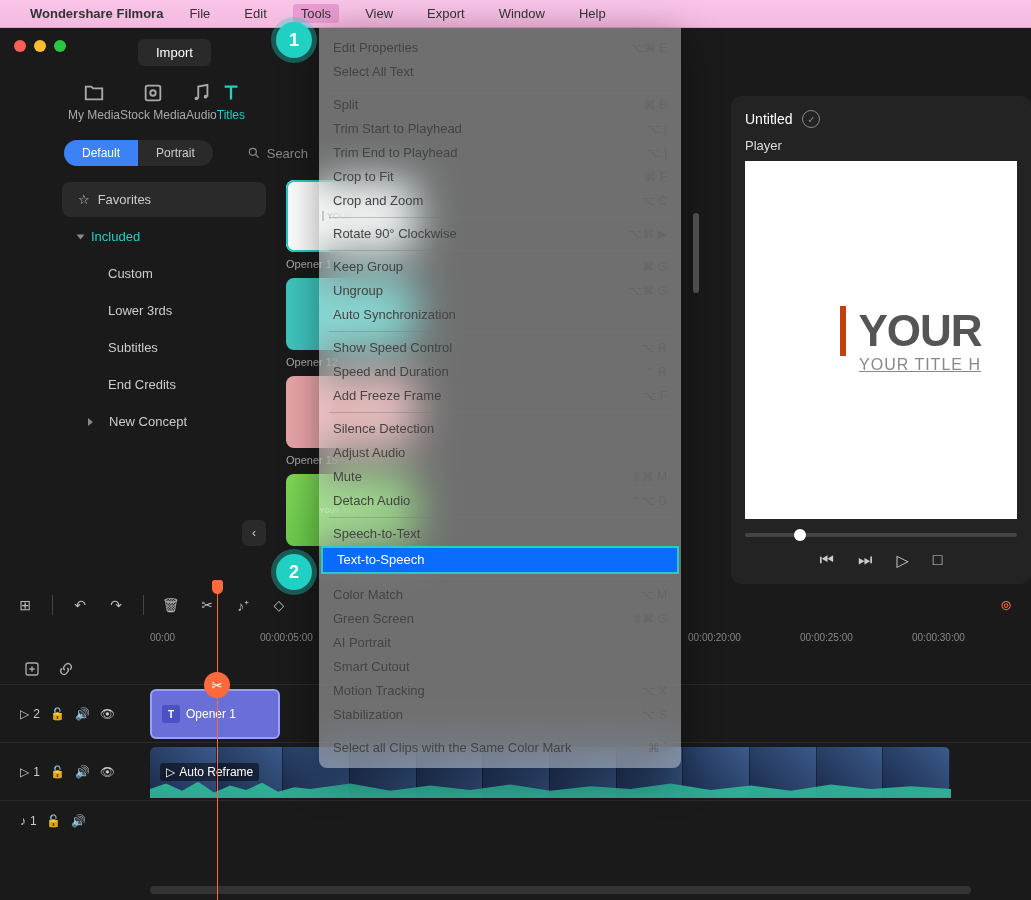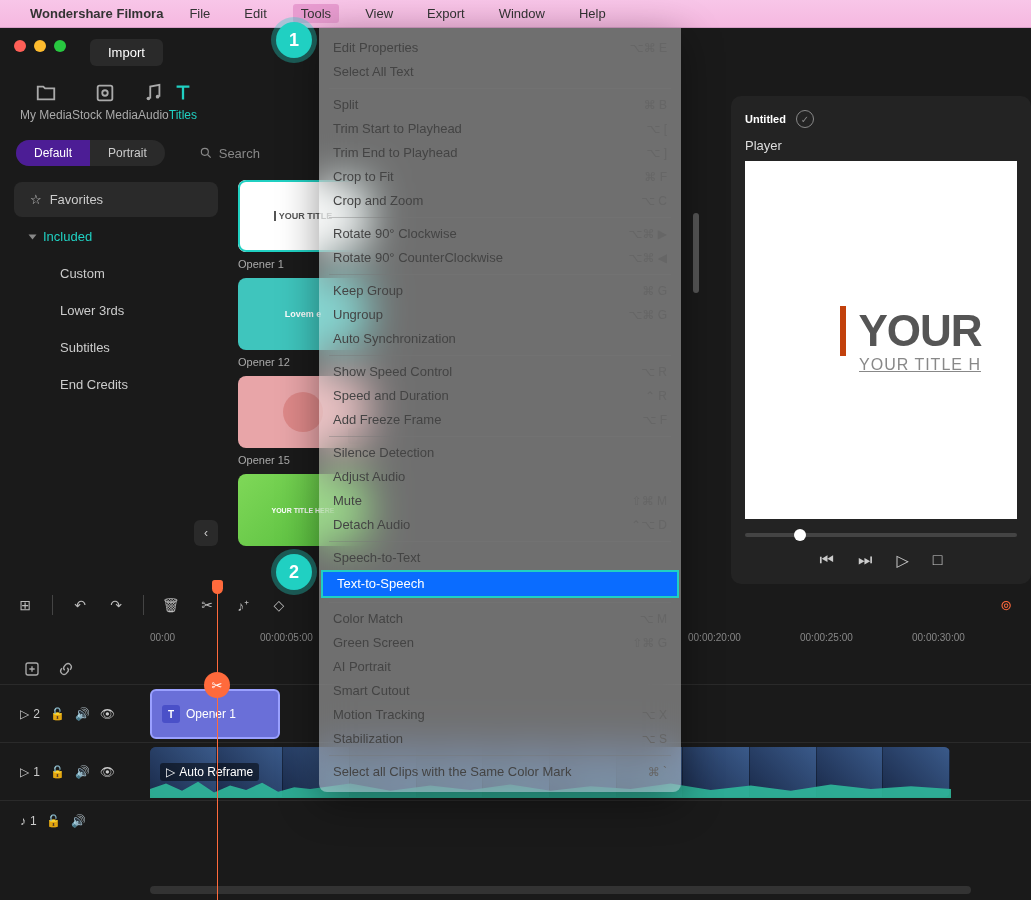--- a/index.html
+++ b/index.html
@@ -6,41 +6,41 @@
 body { width: 1031px; height: 900px; background: #1a1a1a; overflow: hidden; position: relative; }
 
 
 .menubar { height: 28px; background: linear-gradient(180deg, #f8c6e8 0%, #f5b8e0 100%); display: flex; align-items: center; padding: 0 12px; gap: 18px; font-size: 13px; color: #333; border-bottom: 1px solid #d89ec8; }
 .menubar .apple { font-size: 14px; }
 .menubar .appname { font-weight: 600; }
 .menubar .mitem { cursor: default; padding: 2px 8px; }
 .menubar .mitem.active { background: #e89cd0; border-radius: 3px; }
 
 
-.window { position: absolute; top: 28px; left: 0; right: 0; bottom: 0; background: #1a1a1a; }
+.window { position: absolute; top: 28px; left: 0; right: 0; bottom: 0; background: #1a1a1a; padding-left: 48px; }
 .traffic { position: absolute; top: 12px; left: 14px; display: flex; gap: 8px; }
 .traffic span { width: 12px; height: 12px; border-radius: 50%; display: block; }
 .tl-close { background: #ff5f57; }
 .tl-min { background: #febc2e; }
 .tl-max { background: #28c840; }
 
 .topbar { height: 48px; display: flex; align-items: center; padding-left: 90px; }
 .import-btn { background: #2a2a2a; color: #fff; border: none; padding: 6px 18px; border-radius: 6px; font-size: 13px; }
 
 
 .tabs { display: flex; padding: 6px 20px 10px 20px; align-items: flex-end; }
 .tab { display: flex; flex-direction: column; align-items: center; gap: 4px; color: #aaa; font-size: 12px; cursor: default; }
 .tab svg { width: 22px; height: 22px; }
 .tab.active { color: #20d0c2; }
 
 
 .subhead { display: flex; align-items: center; padding: 8px 16px; gap: 14px; }
 .pill-toggle { display: flex; background: #2a2a2a; border-radius: 16px; overflow: hidden; font-size: 12px; }
 .pill-toggle span { padding: 6px 18px; color: #ccc; }
-.pill-toggle .on { background: #4c1d95; color: #fff; }
+.pill-toggle .on { background: #3b82f6; color: #fff; }
 .searchwrap { margin-left: 20px; color: #888; font-size: 13px; display: flex; align-items: flex-start; gap: 6px; }
 .dots-right { margin-left: auto; margin-right: 14px; color: #888; font-size: 16px; letter-spacing: 2px; }
 
 
 .main { display: flex; height: 380px; }
 .sidebar { width: 228px; padding: 8px 10px 8px 14px; font-size: 13px; color: #ccc; display: flex; flex-direction: column; gap: 2px; }
 .side-item { padding: 10px 16px; border-radius: 8px; display: flex; align-items: center; gap: 8px; }
 .side-item.fav { background: #2a2a2a; }
 .side-item.inc { color: #20d0c2; }
 .side-item.sub { padding-left: 46px; }
@@ -56,21 +56,21 @@
 .thumb.pink { background: #e8a5a8; }
 .thumb.green { background: linear-gradient(135deg, #7fd858, #4fb838); }
 .thumb.selected::after { content: ""; position: absolute; inset: 0; border: 2px solid #20d0c2; border-radius: 8px; }
 .thumb .cornerdl { position: absolute; bottom: 4px; right: 4px; width: 16px; height: 16px; background: rgba(0,0,0,.4); border-radius: 3px; color: #fff; font-size: 10px; display: flex; align-items: center; justify-content: center; }
 .thumblabel { font-size: 11px; color: #aaa; margin-top: 6px; }
 .vscroll { position: absolute; right: 332px; top: 185px; width: 6px; height: 80px; background: #555; border-radius: 3px; }
 
 
 .player { position: absolute; top: 68px; right: 0; width: 300px; height: 488px; background: #232323; border-radius: 10px; padding: 14px; display: flex; flex-direction: column; }
 .player-head { display: flex; align-items: center; gap: 10px; margin-bottom: 10px; }
-.player-title { color: #fff; font-size: 11px; font-weight: 700; }
+.player-title { color: #fff; font-size: 14px; font-weight: 400; }
 .player-check { width: 18px; height: 18px; border: 1.5px solid #888; border-radius: 50%; display: flex; align-items: center; justify-content: center; color: #888; font-size: 10px; }
 .player-tab { color: #ddd; font-size: 13px; margin-bottom: 8px; }
 .preview { flex: 1; background: #fff; display: flex; flex-direction: column; align-items: center; justify-content: center; padding-left: 60px; overflow: hidden; }
 .preview .big { font-size: 44px; font-weight: 800; color: #555; letter-spacing: -1px; border-left: 6px solid #c2410c; padding-left: 12px; }
 .preview .small { font-size: 16px; color: #888; letter-spacing: 1px; margin-left: 18px; text-decoration: underline; }
 .pslider { margin-top: 14px; height: 4px; background: #444; border-radius: 2px; position: relative; }
 .pslider .knob { position: absolute; left: 18%; top: -4px; width: 12px; height: 12px; background: #fff; border-radius: 50%; }
 .pcontrols { display: flex; justify-content: center; gap: 24px; margin-top: 14px; color: #ccc; font-size: 16px; }
 .pcontrols span { cursor: default; }
 
@@ -209,20 +209,24 @@
         </div>
       <div class="side-item sub">
           <span>Lower 3rds</span>
         </div>
       <div class="side-item sub">
           <span>Subtitles</span>
         </div>
       <div class="side-item sub">
           <span>End Credits</span>
         </div>
+      <div class="side-item sub">
+        <span class="caret" style="margin-left:-20px;margin-right:8px"></span>
+        <span>New Concept</span>
+      </div>
       <div class="side-bottom">‹</div>
     </div>
 
     <div class="gallery">
       <div class="grow">
         <div class="thumbwrap">
           <div class="thumb selected">
               <span style="border-left:2px solid #555;padding-left:3px">YOUR TITLE</span>
             </div>
           <div class="thumblabel">Opener 1</div>
@@ -394,24 +398,20 @@
     </div>
     <div class="mi">
       <span>Crop and Zoom</span>
       <span class="sc">⌥ C</span>
     </div>
     <div class="sep"></div>
     <div class="mi">
       <span>Rotate 90° Clockwise</span>
       <span class="sc">⌥⌘ ▶</span>
     </div>
-    <div class="mi">
-      <span>Rotate 90° CounterClockwise</span>
-      <span class="sc">⌥⌘ ◀</span>
-    </div>
     <div class="sep"></div>
     <div class="mi">
       <span>Keep Group</span>
       <span class="sc">⌘ G</span>
     </div>
     <div class="mi">
       <span>Ungroup</span>
       <span class="sc">⌥⌘ G</span>
     </div>
     <div class="mi">

